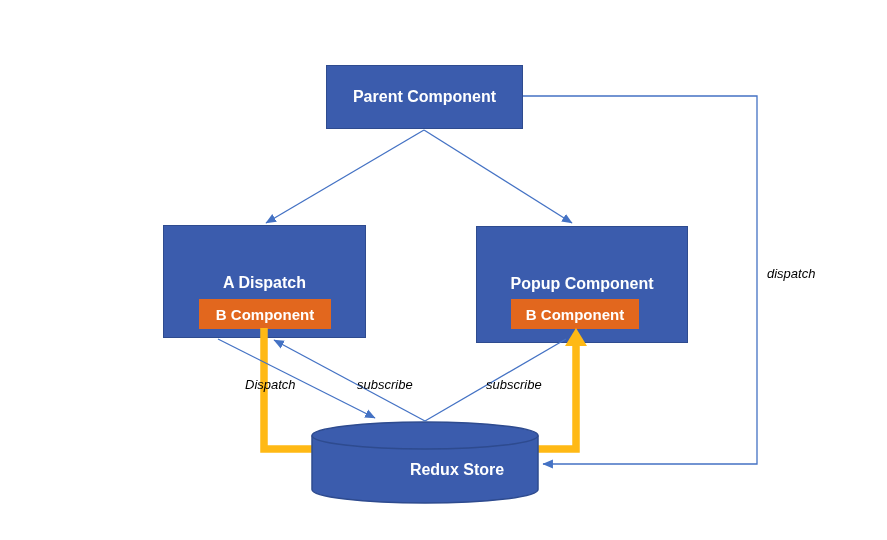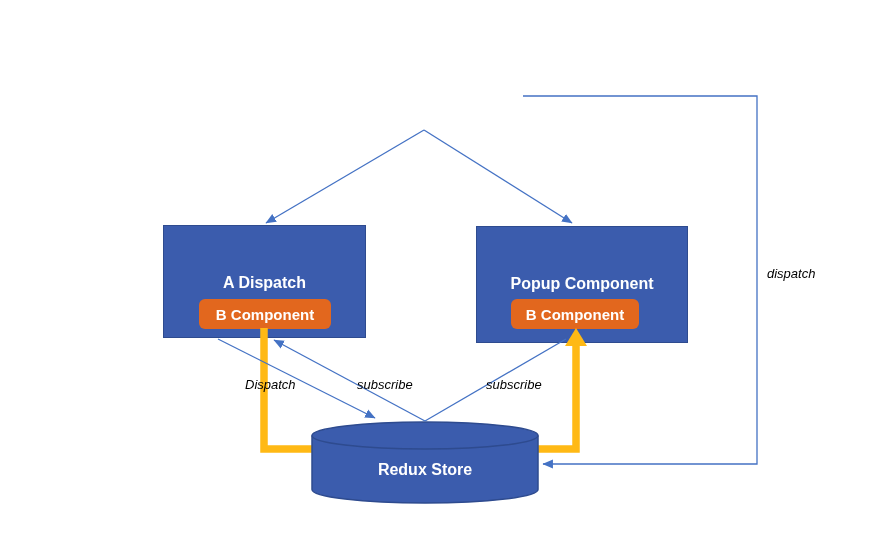--- a/index.html
+++ b/index.html
@@ -34,21 +34,20 @@
     position: absolute; left: 0; right: 0; top: 48px;
     text-align: center; font-size: 16px; font-weight: bold;
   }
   .child-node {
     position: absolute;
     background: var(--child-fill, #e2671e);
     color: var(--node-text, #ffffff);
     display: flex; align-items: center; justify-content: center;
     font-size: 15px; font-weight: bold;
     box-sizing: border-box;
-    border-radius: 6px;
   }
   .child-a     { left: 35px; top: 73px; width: 132px; height: 30px; }
   .child-popup { left: 34px; top: 72px; width: 128px; height: 30px; }
 
   .connector-layer {
     position: absolute; left: 0; top: 0;
     width: 887px; height: 540px;
     pointer-events: none;
   }
   .blue-line {
@@ -67,39 +66,42 @@
   .cyl {
     fill: var(--node-fill, #3b5cad);
     stroke: var(--node-border, #2e4b8f);
     stroke-width: 1.5;
   }
   .store-label {
     position: absolute;
     left: 312px; top: 461px; width: 226px;
     text-align: center;
     color: var(--node-text, #ffffff);
-    font-size: 16px; font-weight: bold;
+    font-size: 16px; font-weight: bold; padding-left: 32px;
   }
   .edge-label {
     position: absolute;
     color: var(--label-text, #000000);
     font-size: 13px;
     white-space: nowrap;
     font-style: italic;
   }
   .lbl-dispatch-left  { left: 245px; top: 377px; }
   .lbl-subscribe-left { left: 357px; top: 377px; }
   .lbl-subscribe-right{ left: 486px; top: 377px; }
   .lbl-dispatch-right { left: 767px; top: 266px; }
 </style>
 </head>
 <body>
 
 <div class="canvas">
 
+  <div class="node node-parent">
+    <span>Parent Component</span>
+  </div>
 
   <div class="node node-a">
     <div class="node-upper-label">A Dispatch</div>
     <div class="child-node child-a">
       <span>B Component</span>
     </div>
   </div>
 
   <div class="node node-popup">
     <div class="node-upper-label">Popup Component</div>

